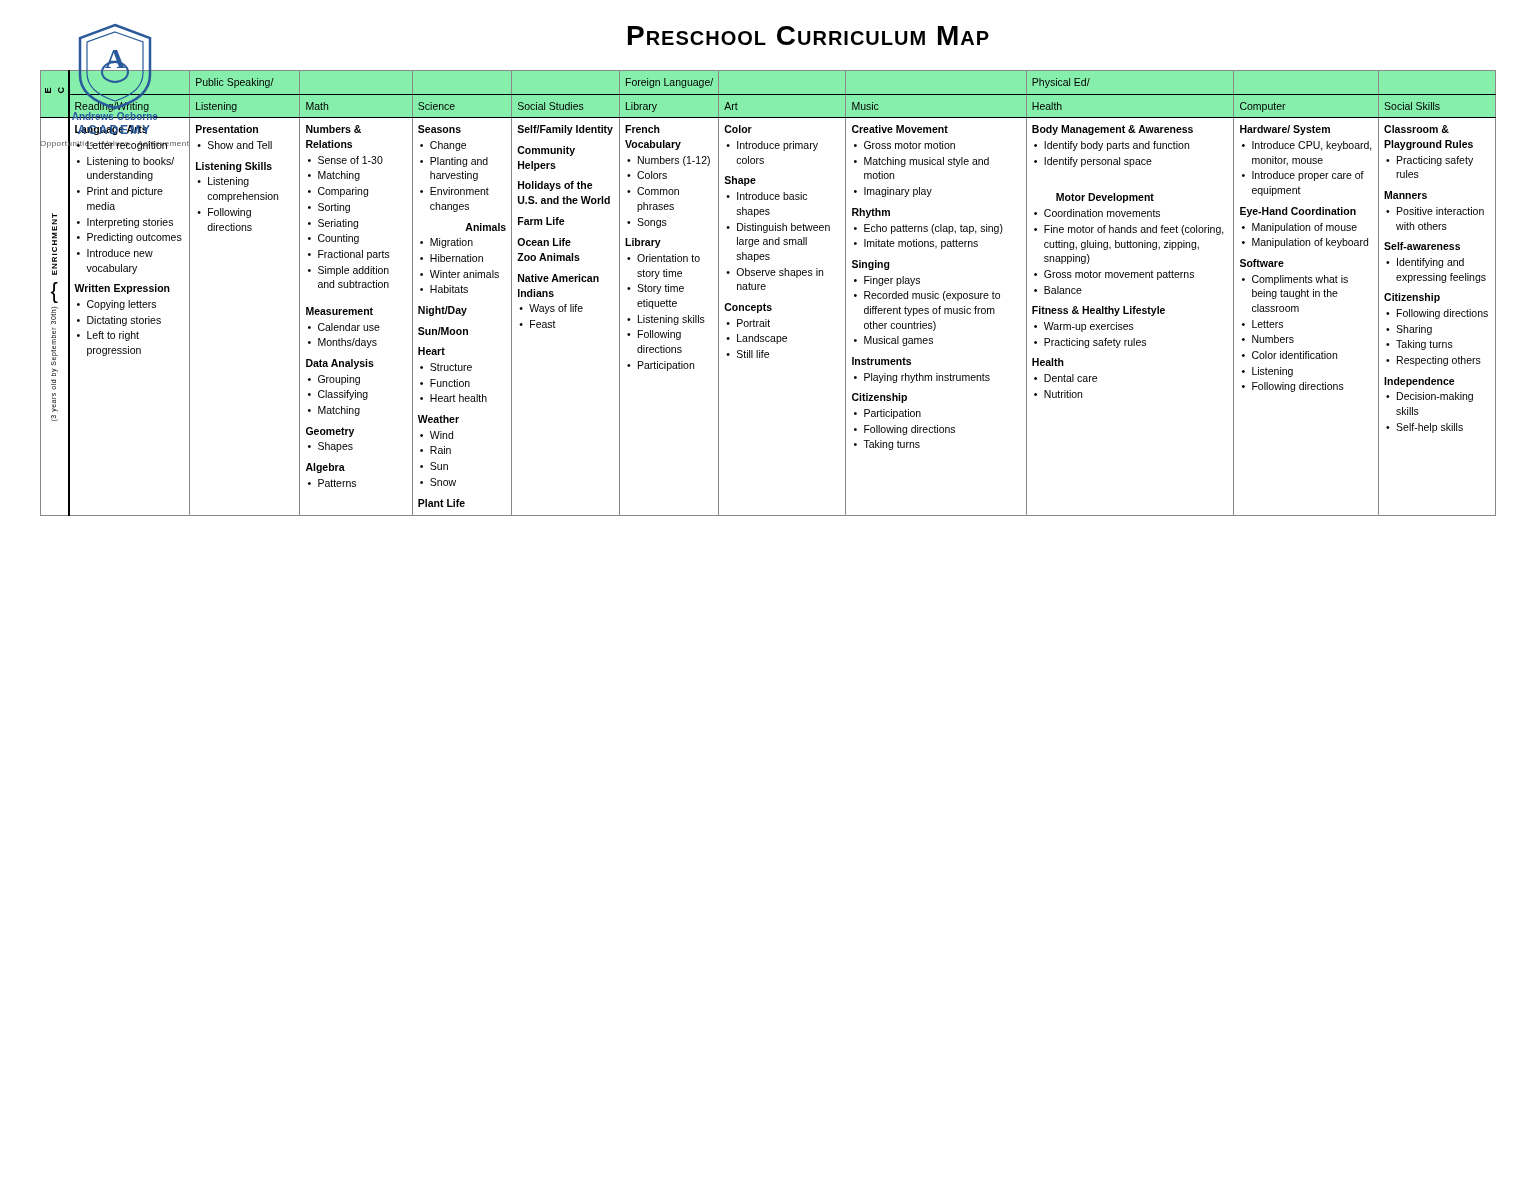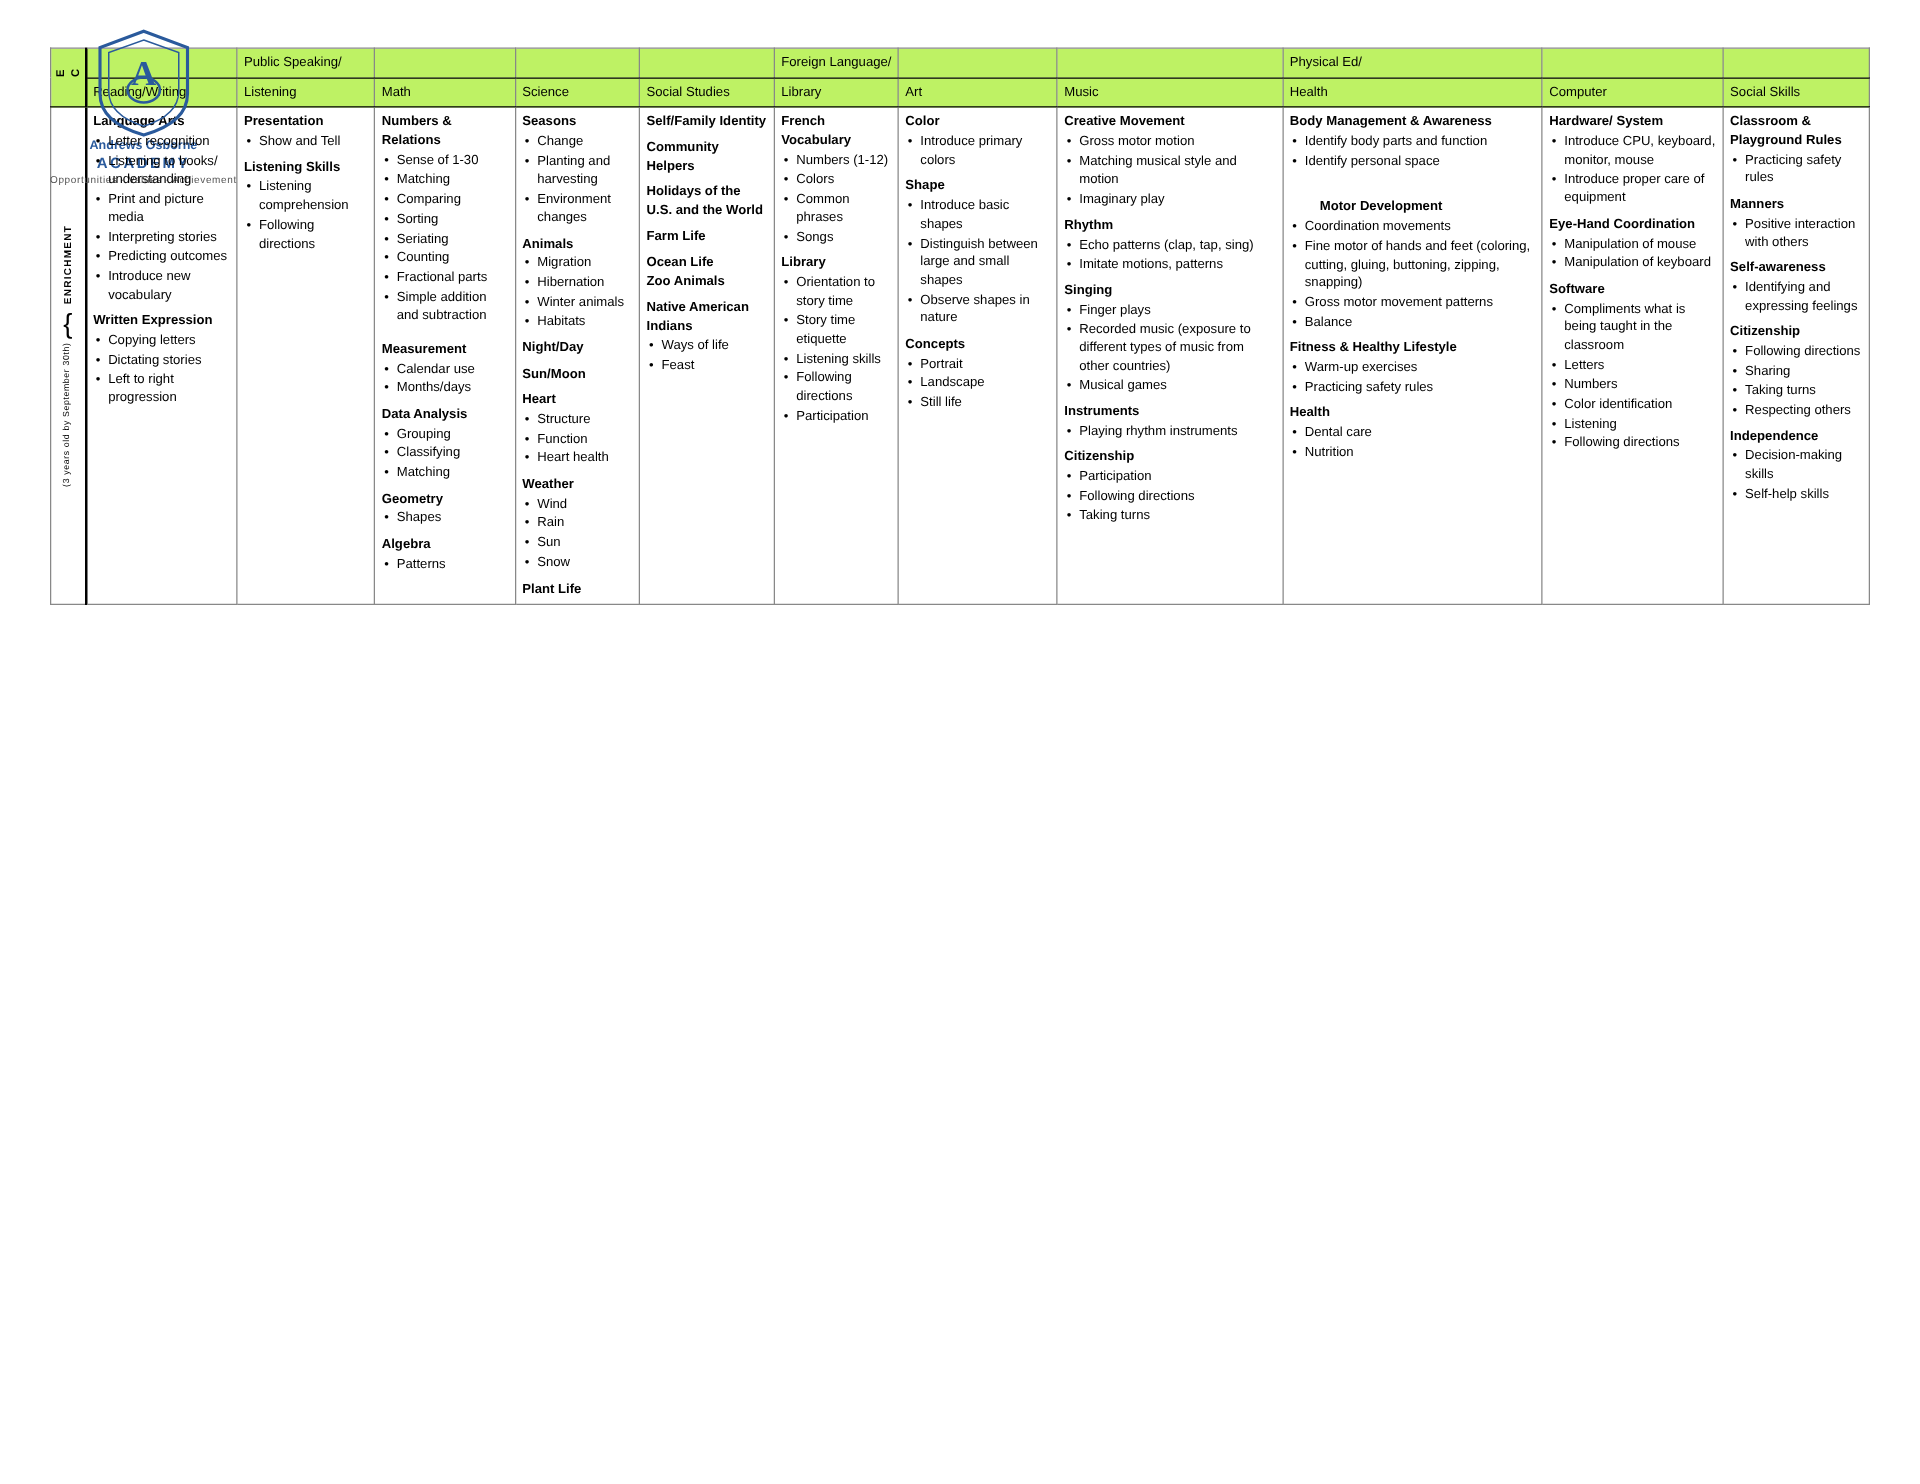--- a/index.html
+++ b/index.html
@@ -65,21 +65,21 @@
     }
     .curriculum-table td, .curriculum-table th {
       border: 1px solid #888;
       vertical-align: top;
       padding: 4px 5px;
       line-height: 1.4;
     }
     .curriculum-table .header-row td {
       font-weight: normal;
       font-size: 10.5px;
-      background: #bef264;
+      background: #86efac;
       border-bottom: 1px solid #000;
     }
     .curriculum-table .ec-cell {
       width: 28px;
       vertical-align: middle;
       text-align: center;
       border-right: 2px solid #000;
       padding: 0;
     }
     .ec-rotated {
@@ -149,20 +149,21 @@
         <path d="M40 12 L68 22 L68 53 Q68 72 40 81 Q12 72 12 53 L12 22 Z" fill="none" stroke="#2a5a9c" stroke-width="1.2"></path>
 
         <text x="40" y="48" text-anchor="middle" font-size="28" font-weight="bold" fill="#2a5a9c" font-family="serif">A</text>
 
         <ellipse cx="40" cy="52" rx="13" ry="10" fill="none" stroke="#2a5a9c" stroke-width="2"></ellipse>
       </svg>
       <div class="logo-text">Andrews Osborne</div>
       <div class="logo-text" style="font-size:12px; letter-spacing:2px;">ACADEMY</div>
       <div class="logo-subtext">Opportunities · Values · Achievement</div>
     </div>
+    <div class="page-title">Preschool Curriculum Map</div>
   </div>
 
   <table class="curriculum-table">
 
     <tbody>
         <tr class="header-row">
       <td rowspan="2" class="ec-cell">
         <div class="ec-rotated">
           <span class="ec-top">E<br>C</span>
         </div>
@@ -266,21 +267,21 @@
         </ul>
       </td>
 
       <td>
         <div class="section-title">Seasons</div>
         <ul class="ul-list">
           <li>Change</li>
           <li>Planting and harvesting</li>
           <li>Environment changes</li>
         </ul>
-        <div class="section-title" style="margin-top:6px;">Animals</div>
+        <div class="section-title" style="margin-top:6px;text-align:right;">Animals</div>
         <ul class="ul-list">
           <li>Migration</li>
           <li>Hibernation</li>
           <li>Winter animals</li>
           <li>Habitats</li>
         </ul>
         <div class="section-title" style="margin-top:6px;">Night/Day</div>
         <div class="section-title" style="margin-top:6px;">Sun/Moon</div>
         <div class="section-title" style="margin-top:6px;">Heart</div>
         <ul class="ul-list">

